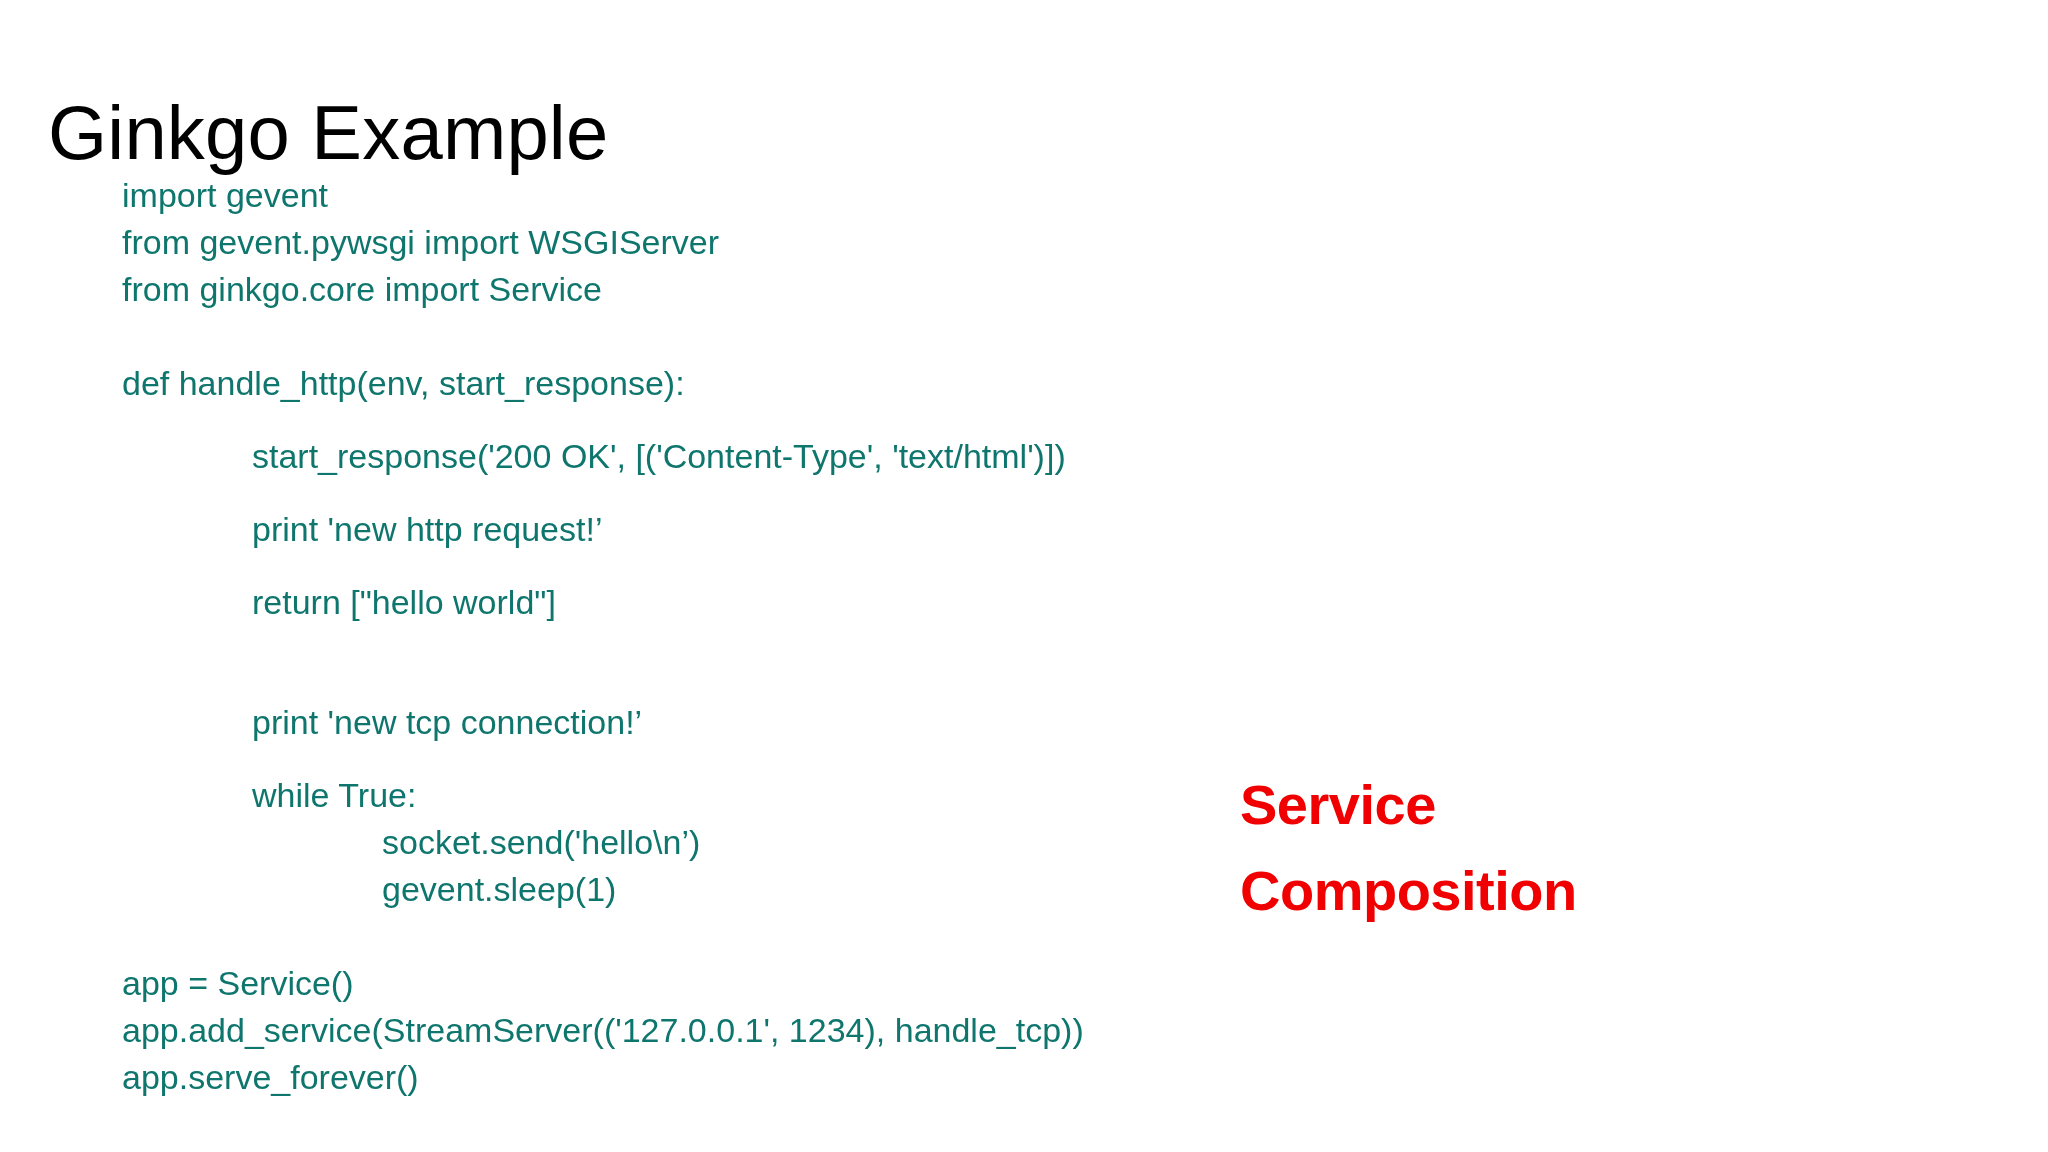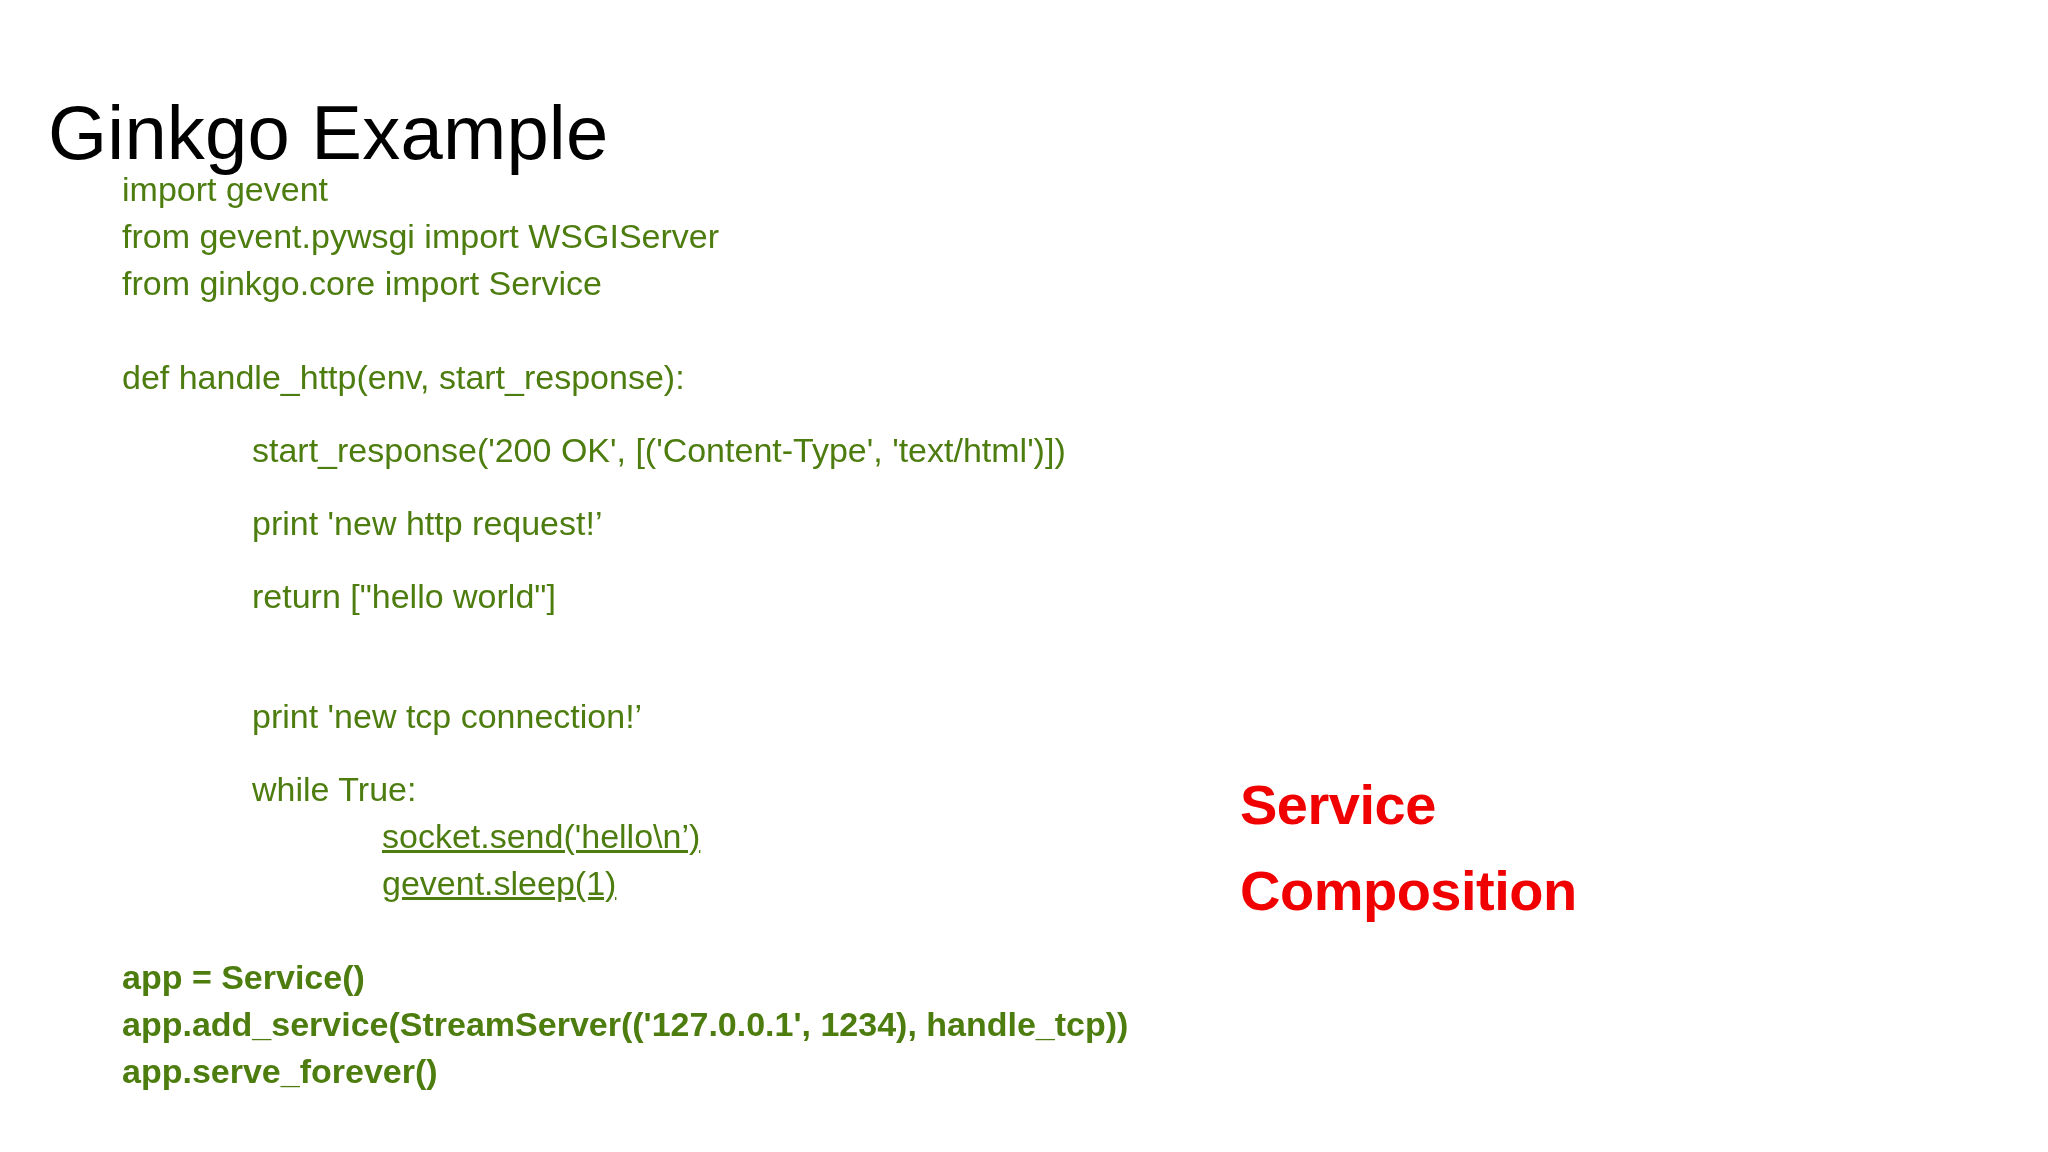--- a/index.html
+++ b/index.html
@@ -34,40 +34,40 @@
     font-weight: 400;
     letter-spacing: 0.2px;
     color: #000000;
     white-space: pre;
   }
 
   
   #code-block {
     position: absolute;
     left: 122px;
-    top: 166px;
+    top: 172px;
     width: 1350px;
     font-family: "Liberation Sans", sans-serif;
     font-size: 34px;
     line-height: 47px;
-    color: #4d7c0f;
+    color: #0f766e;
   }
   .code-line {
     white-space: pre;
     min-height: 47px;
     font-weight: 400;
   }
   .code-line.blank {
     min-height: 47px;
   }
   .code-line.bold {
-    font-weight: bold;
+    font-weight: normal;
   }
   .indent-1 { padding-left: 130px; margin-top: 26px; }
-  .indent-2 { padding-left: 260px; text-decoration: underline; }
+  .indent-2 { padding-left: 260px; }
 
   
   #annotation {
     position: absolute;
     left: 1240px;
     top: 762px;
     width: 640px;
     font-size: 56px;
     line-height: 86px;
     font-weight: bold;

